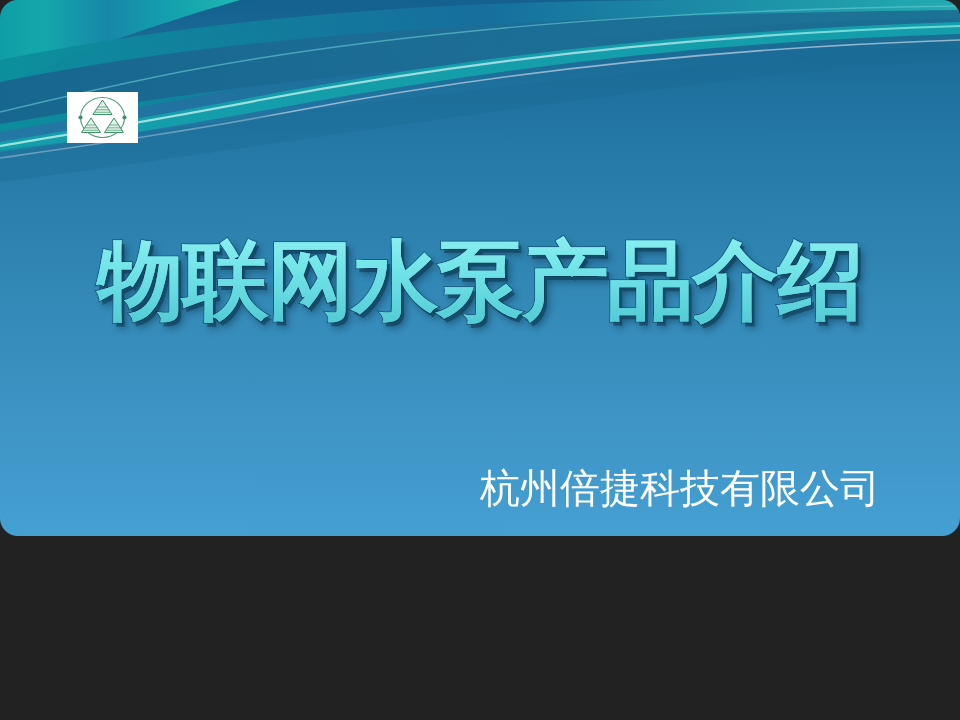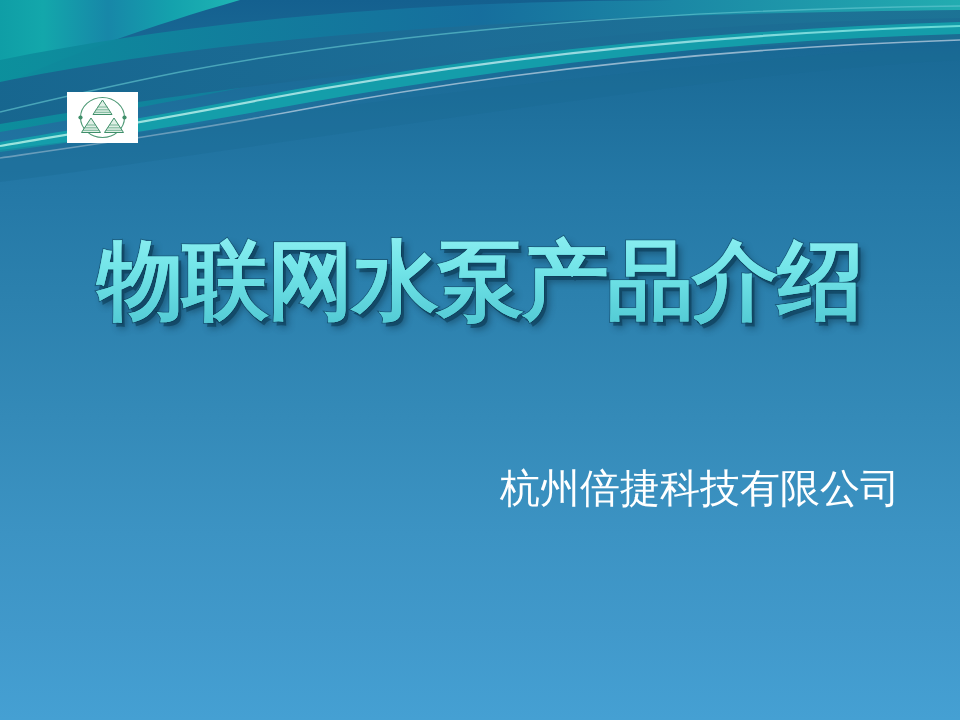--- a/index.html
+++ b/index.html
@@ -3,33 +3,34 @@
 <meta charset="utf-8">
 <style>
   html, body {
     margin: 0;
     padding: 0;
     background: #222;
   }
   #slide {
     position: relative;
     width: 960px;
-    height: 720px;
+    height: 536px;
     overflow: hidden;
     font-family: "Liberation Sans", sans-serif;
     
     background: linear-gradient(to bottom,
         #14608f 0%,
         #1a6a96 8%,
         #2478a6 26%,
         #2c81ae 42%,
         #348ab8 58%,
         #3c93c3 74%,
         #4199cb 88%,
         #45a0d3 100%);
+    border-radius: 18px;
   }
 
   
   #wave-layer {
     position: absolute;
     left: 0;
     top: 0;
     width: 960px;
     height: 220px;
   }
@@ -85,21 +86,21 @@
     color: transparent;
     pointer-events: none;
   }
 
   
   #subtitle {
     position: absolute;
     left: 460px;
     top: 462px;
     width: 440px;
-    text-align: right;
+    text-align: center;
     font-family: "DejaVu Serif", "Liberation Serif", serif;
     font-size: 40px;
     line-height: 52px;
     color: #ffffff;
     white-space: nowrap;
   }
 </style>
 </head>
 <body>
 

